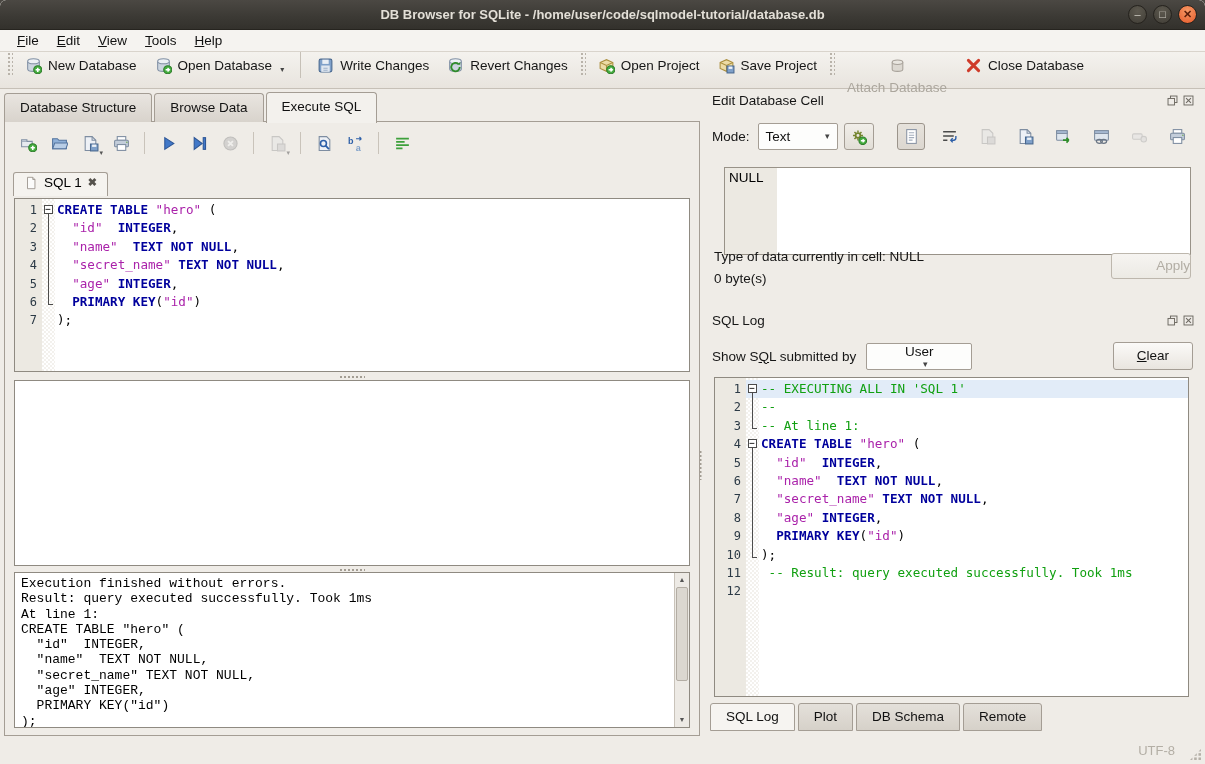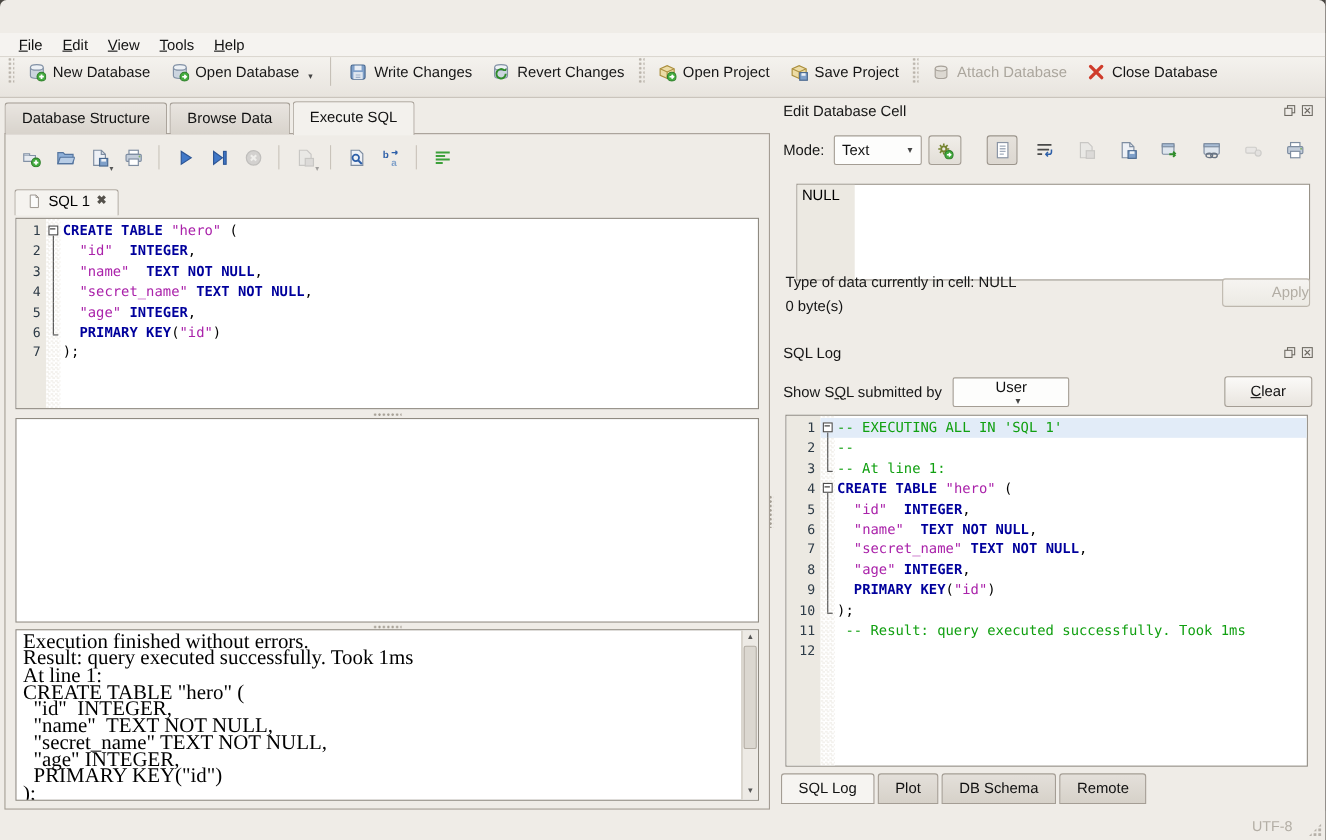--- a/index.html
+++ b/index.html
@@ -25,21 +25,21 @@
 
   
   #toolbar{position:absolute;left:0;top:52px;width:100%;height:37px;
     background:linear-gradient(#f4f2ee,#e8e4de);border-bottom:1px solid #c6c0b7;
     display:flex;align-items:flex-start;padding:0 4px;}
   .grip{width:6px;height:24px;margin:0 3px;
     background:radial-gradient(#b9b3aa 1px,transparent 1.3px) 0 0/4px 4px;}
   .tsep{width:1px;height:26px;background:#c6c0b7;margin:0 7px;}
   .tbtn{display:flex;align-items:center;gap:6px;padding:5px 9px;font-size:13.5px;color:#161616;
     border-radius:3px;position:relative;}
-  .tbtn.dis{color:#aba69d;}
+  .tbtn.dis{color:#aba69d;flex-direction:column;}
   .tbtn .caret{font-size:8px;color:#444;margin-left:2px;align-self:flex-end;}
   .ic{display:inline-flex;}
   .ic svg{width:17px;height:17px;}
 
   
   #main-tabs{position:absolute;left:4px;top:90px;height:32px;display:flex;align-items:flex-end;z-index:3;}
   .mtab{padding:6px 15px 7px;font-size:13.5px;color:#111;border:1px solid #a49d94;border-bottom:none;
     background:linear-gradient(#e9e5e0,#d8d3cc);border-radius:3.5px 3.5px 0 0;margin-right:2px;}
   .mtab.active{background:#f3f1ed;padding-bottom:9px;margin-bottom:-1px;}
   #left-frame{position:absolute;left:4px;top:121px;width:696px;height:615px;
@@ -79,22 +79,22 @@
   .v-end{top:0;height:62%;}
   .hstub{position:absolute;left:6px;top:62%;width:5px;height:1px;background:#4c4c4c;}
   .fbox{position:absolute;left:1.5px;top:4px;width:9px;height:9px;border:1px solid #4c4c4c;background:#fff;
     font:bold 9px/7px "DejaVu Sans Mono",monospace;text-align:center;color:#333;}
 
   .hsplit{position:absolute;left:0;right:0;height:6px;display:flex;align-items:center;justify-content:center;}
   .dots{width:26px;height:4px;background:radial-gradient(#a39d93 1px,transparent 1.2px) 0 50%/4px 4px;}
 
   #grid-box{left:9px;right:9px;top:258px;height:186px;}
   #msg-box{left:9px;right:9px;top:450px;height:156px;}
-  #msg-lines{position:absolute;left:6px;top:3px;right:18px;font-family:Liberation Serif, serif;
-    font-size:19px;line-height:15.3px;white-space:pre;color:#000;}
+  #msg-lines{position:absolute;left:6px;top:3px;right:18px;font-family:Liberation Mono, monospace;
+    font-size:13px;line-height:15.3px;white-space:pre;color:#000;}
   .vscroll{position:absolute;right:0;top:0;bottom:0;width:15px;background:#edeae5;border-left:1px solid #c9c3ba;}
   .sbtn{height:14px;text-align:center;font-size:7px;color:#555;line-height:14px;}
   .sbtn.dn{position:absolute;bottom:0;left:0;right:0;}
   .sthumb{position:absolute;left:1px;right:1px;top:14px;height:94px;background:#dbd7d0;
     border:1px solid #b3ada4;border-radius:2px;}
 
   
   #vsplit{position:absolute;left:698px;top:450px;width:5px;height:30px;
     background:radial-gradient(#a39d93 1px,transparent 1.2px) 50% 0/4px 4px;}
 
@@ -149,20 +149,28 @@
   #encoding{position:absolute;right:30px;top:6px;font-size:13px;color:#b3aea5;}
   #grip2{position:absolute;right:3px;bottom:3px;width:13px;height:13px;
     background:radial-gradient(#b5b0a8 1.2px,transparent 1.4px) 0 0/4.3px 4.3px;
     clip-path:polygon(100% 0,100% 100%,0 100%);}
 </style>
 </head>
 <body>
 
 <div id="app">
 
+  <div id="titlebar">
+    <div id="title-text">DB Browser for SQLite - /home/user/code/sqlmodel-tutorial/database.db</div>
+    <div id="win-controls">
+      <div class="wbtn">–</div>
+      <div class="wbtn">□</div>
+      <div class="wbtn close">✕</div>
+    </div>
+  </div>
 
   <div id="menubar">
       <div class="menu-item"><u>F</u>ile</div>
       <div class="menu-item"><u>E</u>dit</div>
       <div class="menu-item"><u>V</u>iew</div>
       <div class="menu-item"><u>T</u>ools</div>
       <div class="menu-item"><u>H</u>elp</div>
     </div>
 
   <div id="toolbar">

